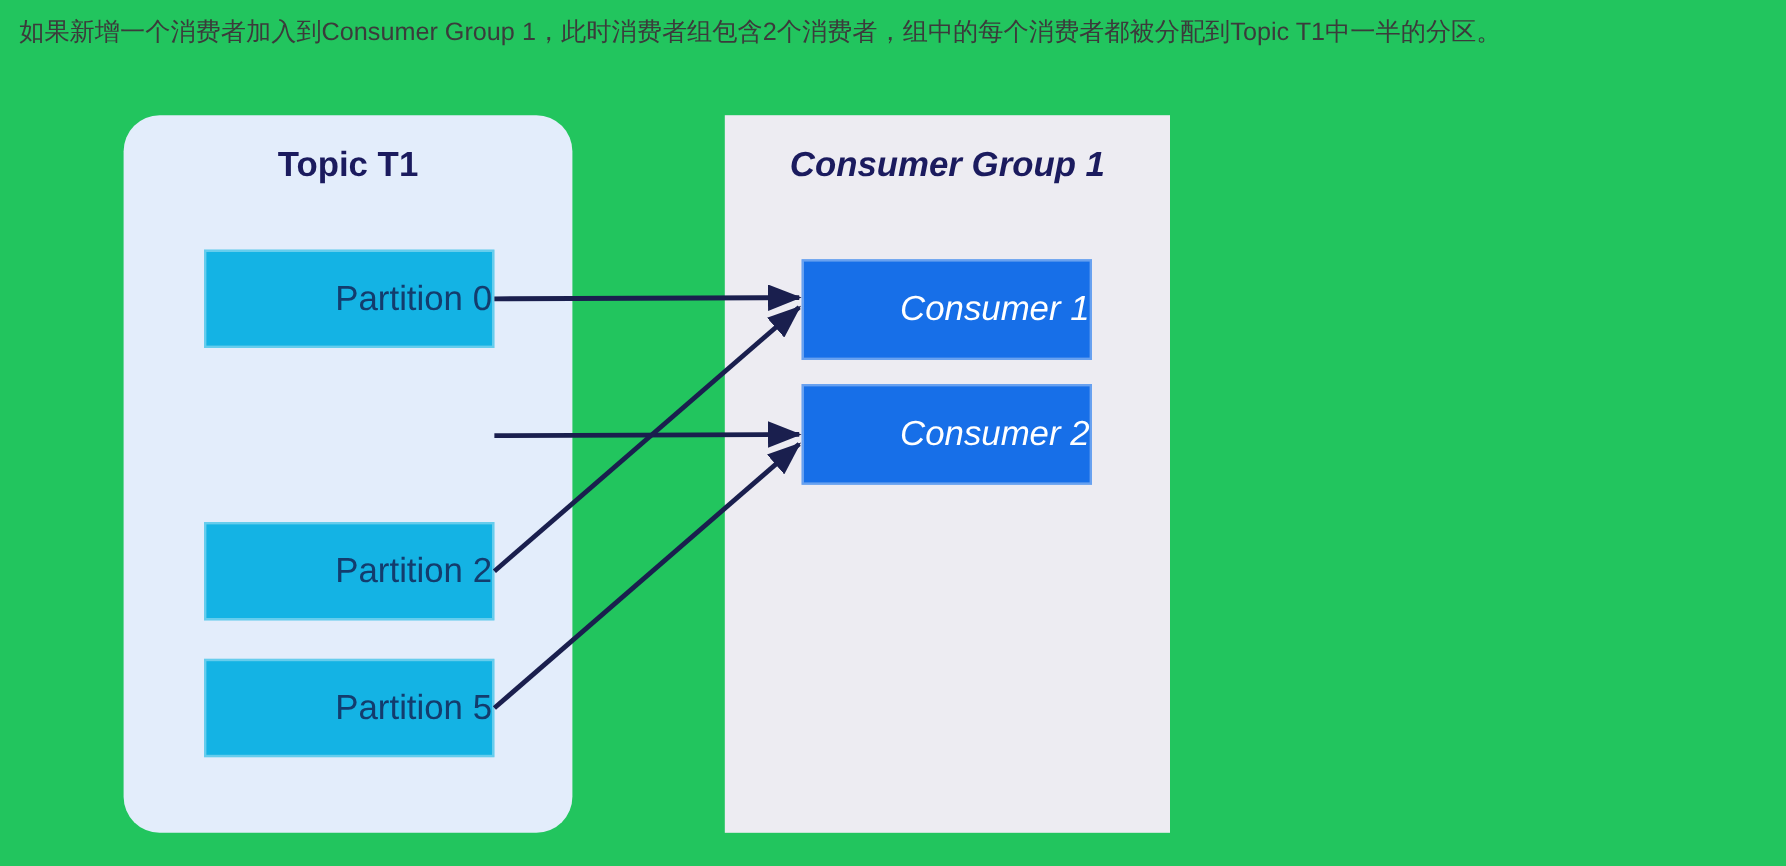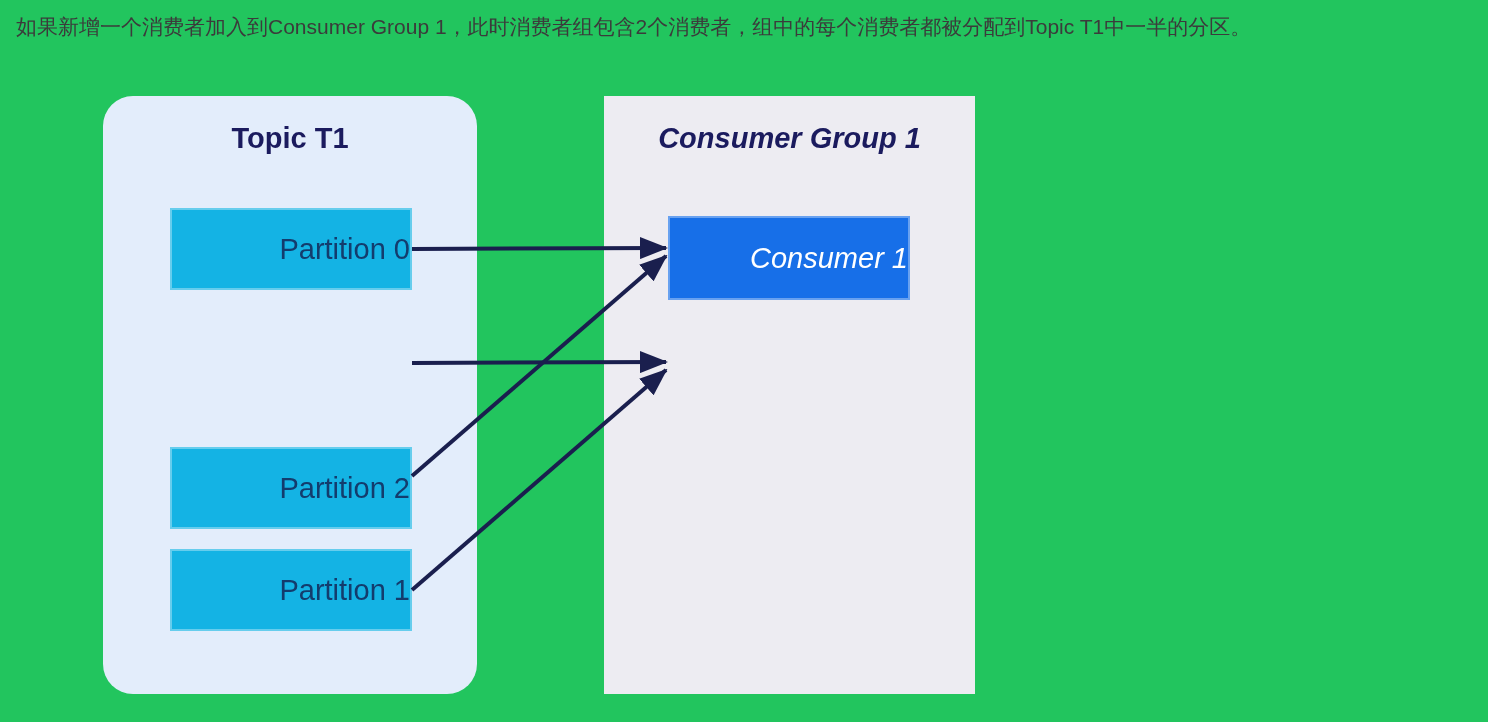--- a/index.html
+++ b/index.html
@@ -69,21 +69,21 @@
   }
   .partition {
     left: 67px;
     height: 82px;
     line-height: 78px;
     background: var(--partition-box, #14b3e4);
     color: var(--partition-text, #133c6d);
   }
   .partition.p0 { top: 112px; }
   .partition.p1 { top: 226px; }
-  .partition.p2 { top: 351px; }
+  .partition.p2 { top: 339px; }
   .partition.p3 { top: 453px; }
   .consumer {
     left: 64px;
     height: 84px;
     line-height: 80px;
     background: var(--consumer-box, #176fe8);
     color: var(--consumer-text, #ffffff);
   }
   .consumer.c1 { top: 120px; }
   .consumer.c2 { top: 224px; }
@@ -108,26 +108,27 @@
 <div class="page">
 
   <p class="caption">如果新增一个消费者加入到Consumer Group 1，此时消费者组包含2个消费者，组中的每个消费者都被分配到Topic T1中一半的分区。</p>
 
   <div class="diagram">
 
     <div class="panel topic-panel">
       <div class="panel-title">Topic T1</div>
       <div class="node partition p0">Partition 0</div>
       <div class="node partition p2">Partition 2</div>
-      <div class="node partition p3">Partition 1</div>
+      <div class="node partition p3">Partition 5</div>
     </div>
 
     <div class="panel consumer-panel">
       <div class="panel-title">Consumer Group 1</div>
       <div class="node consumer c1">Consumer 1</div>
+      <div class="node consumer c2">Consumer 2</div>
     </div>
 
     <svg class="arrows" viewBox="0 0 1488 722" xmlns="http://www.w3.org/2000/svg">
       <defs>
         <marker id="arrowhead" markerUnits="userSpaceOnUse" markerWidth="28" markerHeight="22" refX="26" refY="11" orient="auto">
           <polygon class="arrow-head" points="0 0, 28 11, 0 22"></polygon>
         </marker>
       </defs>
     <line x1="412" y1="249" x2="666" y2="248" class="arrow-line" marker-end="url(#arrowhead)"></line>
         <line x1="412" y1="363" x2="666" y2="362" class="arrow-line" marker-end="url(#arrowhead)"></line>

